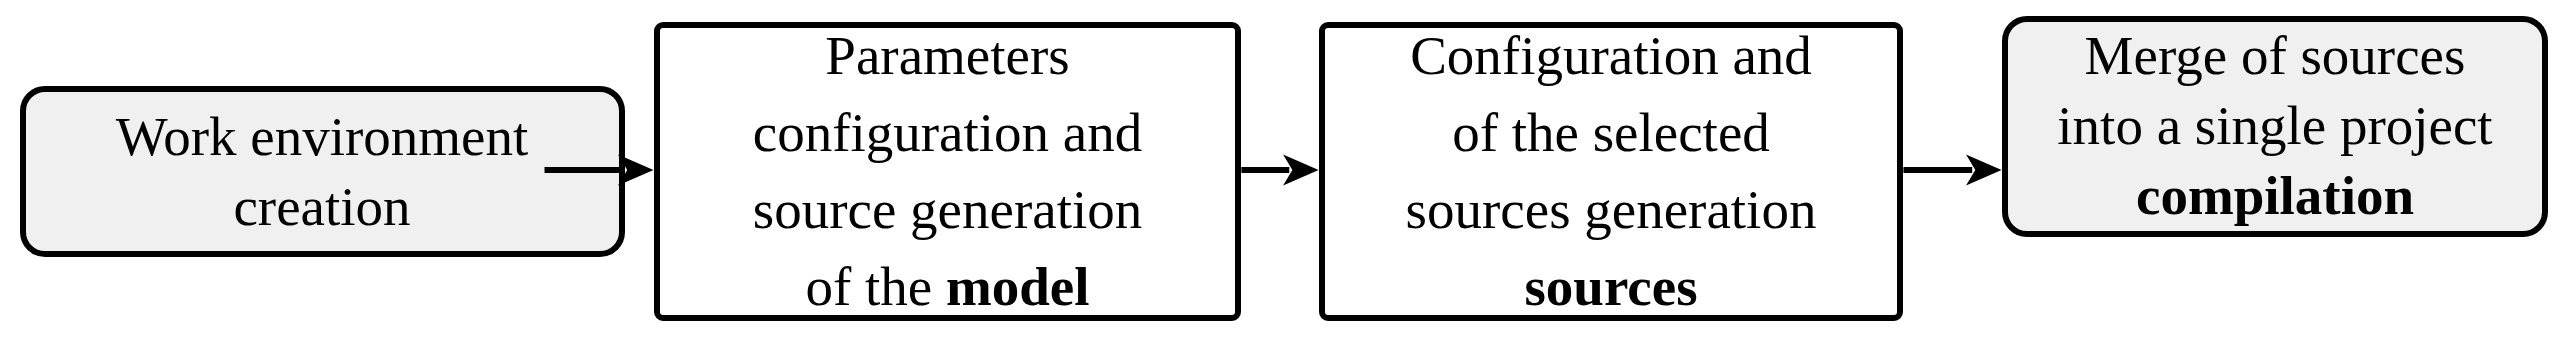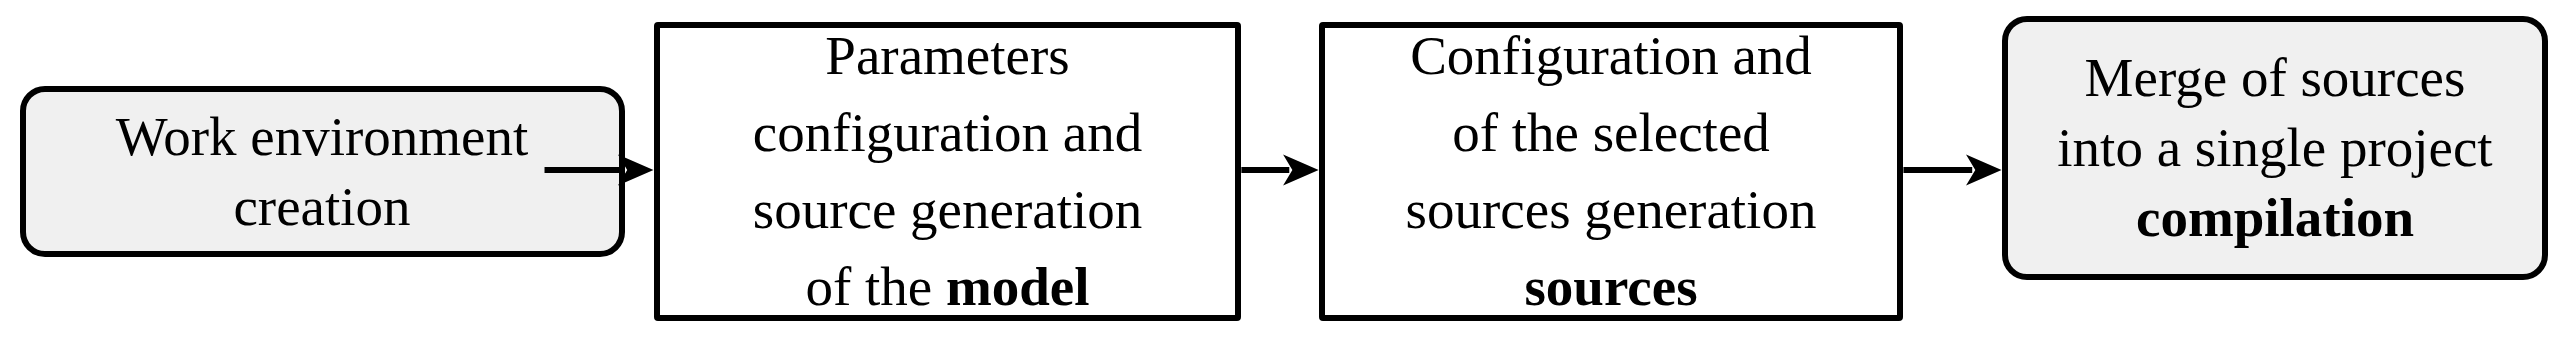--- a/index.html
+++ b/index.html
@@ -28,30 +28,30 @@
     font-size: 55px;
     line-height: 70px;
     padding: 0 4.7px;
   }
   .box.terminal {
     background: var(--terminal-fill, #f0f0f0);
     border-radius: 25px;
   }
   .box.process {
     background: var(--process-fill, #ffffff);
-    border-radius: 4px;
+    border-radius: 9px;
     gap: 7px;
   }
   .line { white-space: nowrap; }
   .line b { font-weight: 700; text-align: right; }
 
   #box-step1 { left: 19.5px;   top: 86px; width: 605px; height: 171px; }
   #box-step2 { left: 654px;  top: 22px;  width: 587px; height: 299px; }
   #box-step3 { left: 1319px; top: 22px;  width: 584px; height: 299px; }
-  #box-step4 { left: 2002px; top: 15.6px;  width: 546px; height: 264px; }
+  #box-step4 { left: 2002px; top: 15.6px;  width: 546px; height: 221px; }
 
   .arrow {
     position: absolute;
     top: 153px;
     height: 34px;
     display: block;
   }
   #arrow-1 { left: 544px;  width: 110px; }
   #arrow-2 { left: 1241px; width: 78px; }
   #arrow-3 { left: 1903px; width: 99px; }

